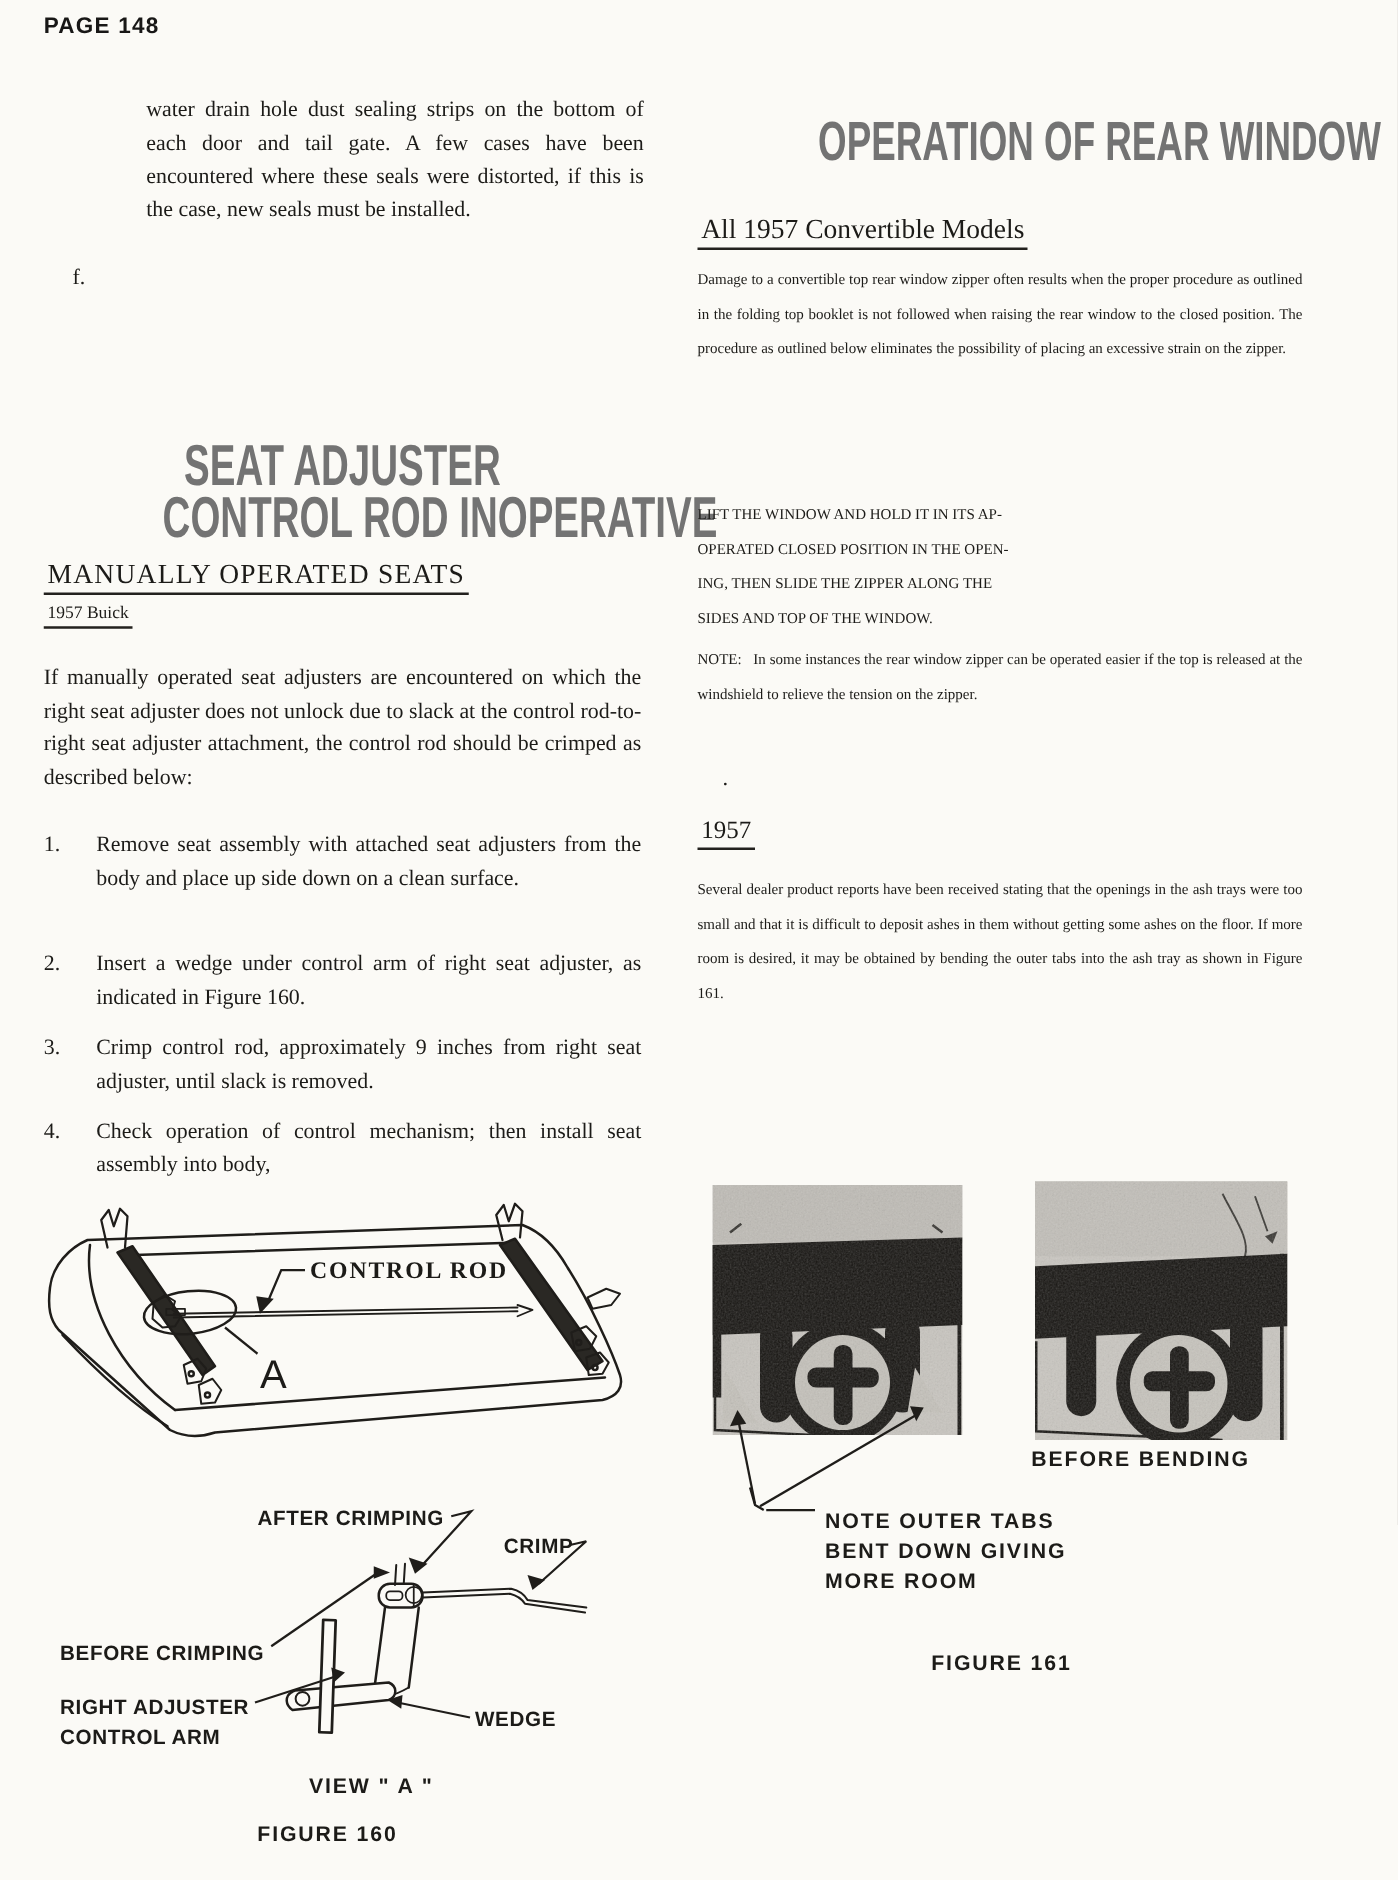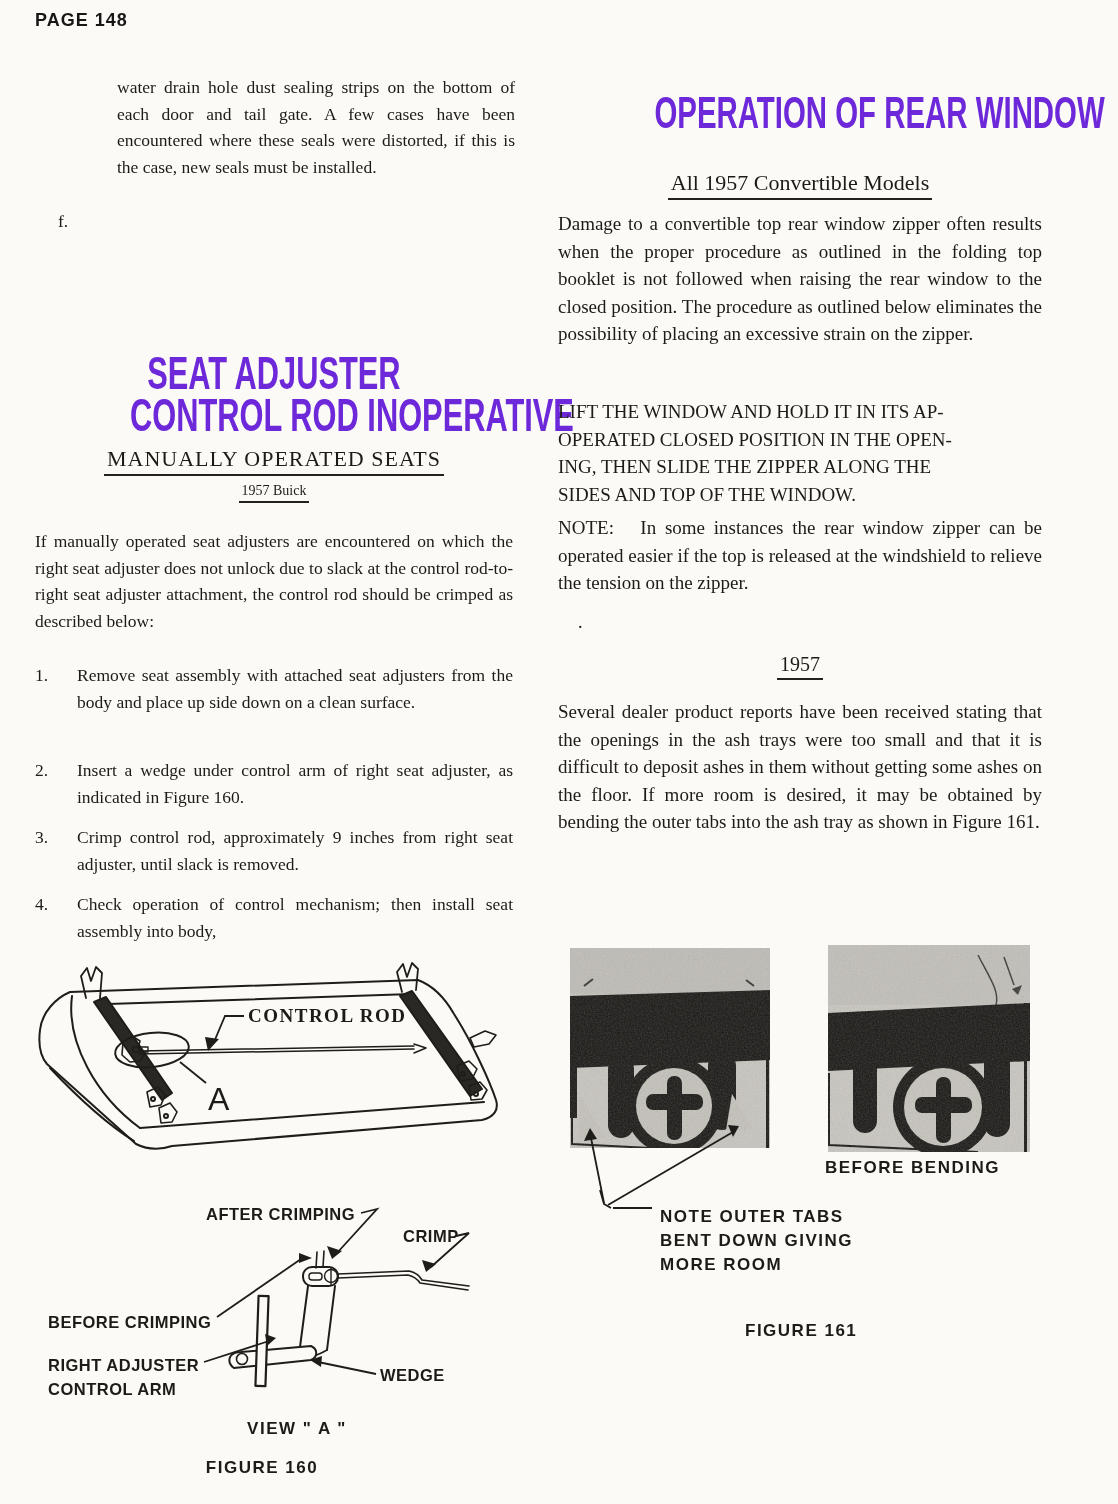--- a/index.html
+++ b/index.html
@@ -8,28 +8,28 @@
     background:#fbfaf6; color:#1c1b18; overflow:hidden;
     font-family:"Liberation Serif", serif;
     padding-left:28px;
   }
   .abs{position:absolute;}
   .page-label{
     font-family:"Liberation Sans", sans-serif; font-weight:bold;
     font-size:18px; letter-spacing:1px; color:#181716;
   }
   .body-text{ font-size:17.5px; line-height:26.5px; text-align:justify; }
-  .body-text-r{ font-size:19px; line-height:27.5px; text-align:justify; }
+  .body-text-r{ font-size:12px; line-height:27.5px; text-align:justify; }
   .caps-para{ white-space:pre-line; text-align:left; }
   .hang{ display:flex; }
   .hang .marker{ flex:none; }
-  .big-head{ text-align:center; font-family:"Liberation Sans", sans-serif; font-weight:bold; color:#6d28d9; }
+  .big-head{ text-align:center; font-family:"Liberation Sans", sans-serif; font-weight:bold; color:#737373; }
   .big-head .ln{ display:block; line-height:42px; }
   .big-head .sq{ display:inline-block; transform:scaleX(0.70) scaleY(1.05); transform-origin:center; white-space:nowrap; }
-  .subhead{ text-align:center; }
+  .subhead{ }
   .subhead span{ display:inline-block; border-bottom:2px solid #23211e; padding:0 3px 2px 3px; }
   .fig{ position:absolute; }
   .figserif{ font-family:"Liberation Serif", serif; font-weight:bold; font-size:19px; letter-spacing:1.5px; fill:#1c1b18; }
   .figsans{ font-family:"Liberation Sans", sans-serif; font-weight:bold; font-size:16.5px; letter-spacing:0.5px; fill:#1c1b18; }
   .figsans2{ font-family:"Liberation Sans", sans-serif; font-weight:bold; font-size:17px; letter-spacing:1.5px; fill:#1c1b18; }
   .figA{ font-family:"Liberation Sans", sans-serif; font-size:32px; fill:#1c1b18; }
   .artifact{ font-size:18px; }
 </style>
 </head>
 <body>

